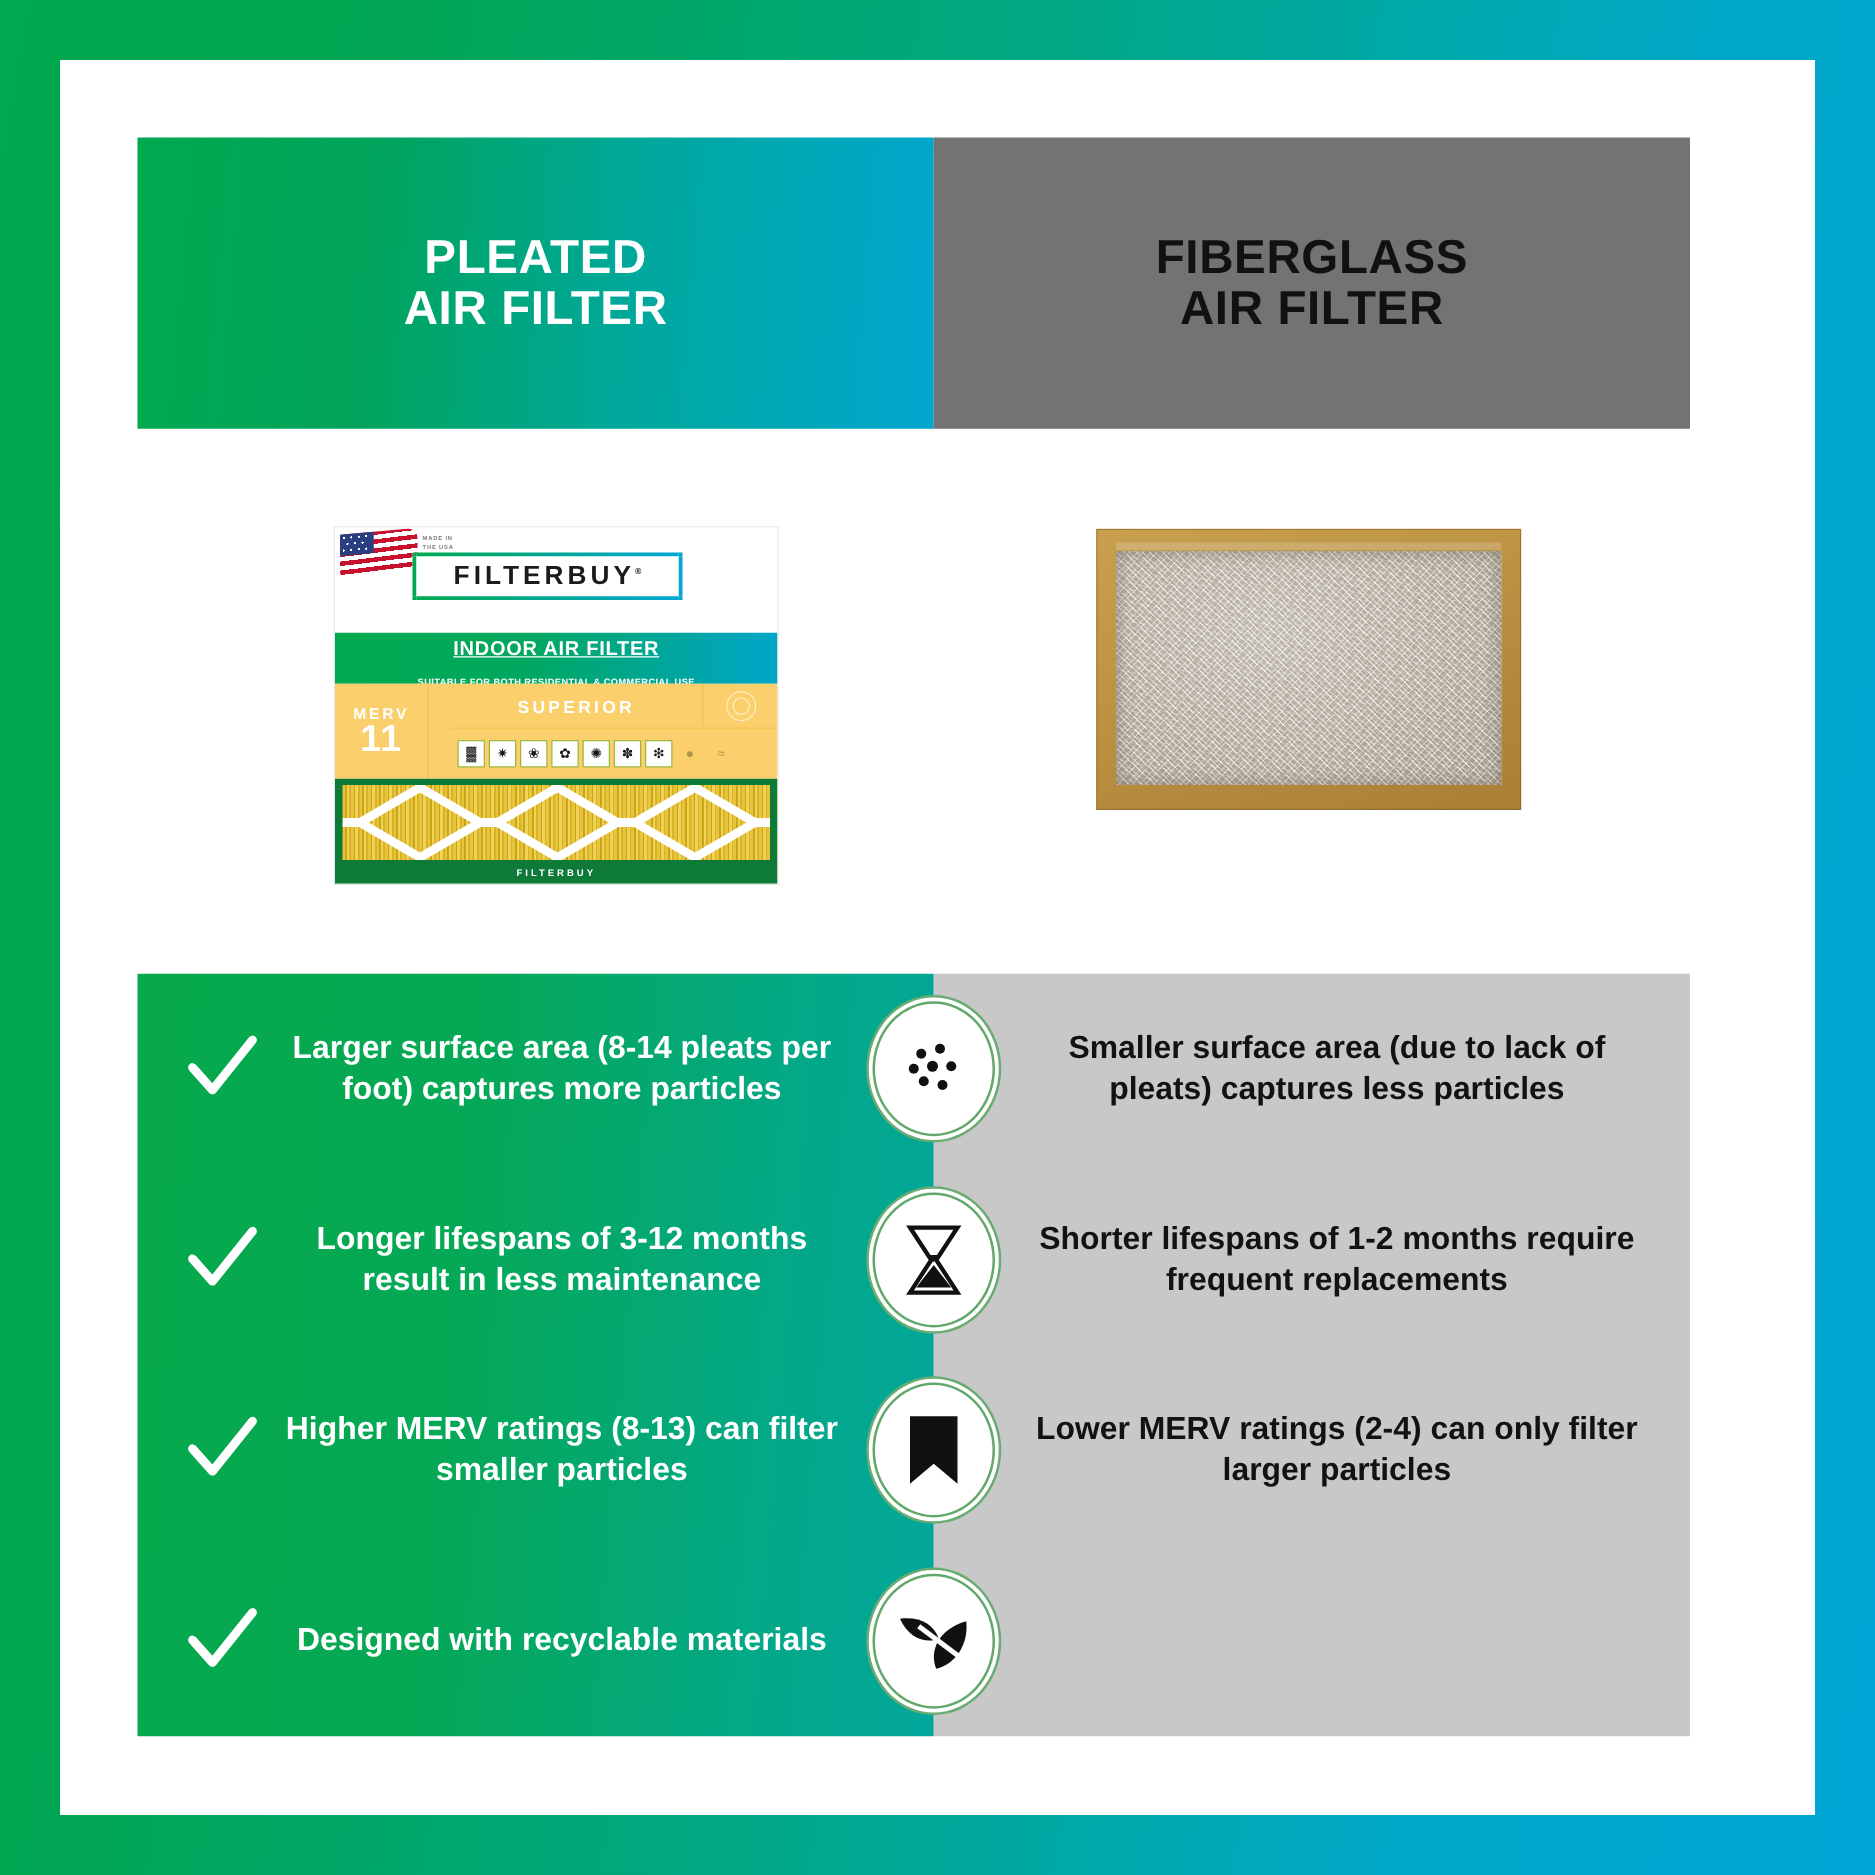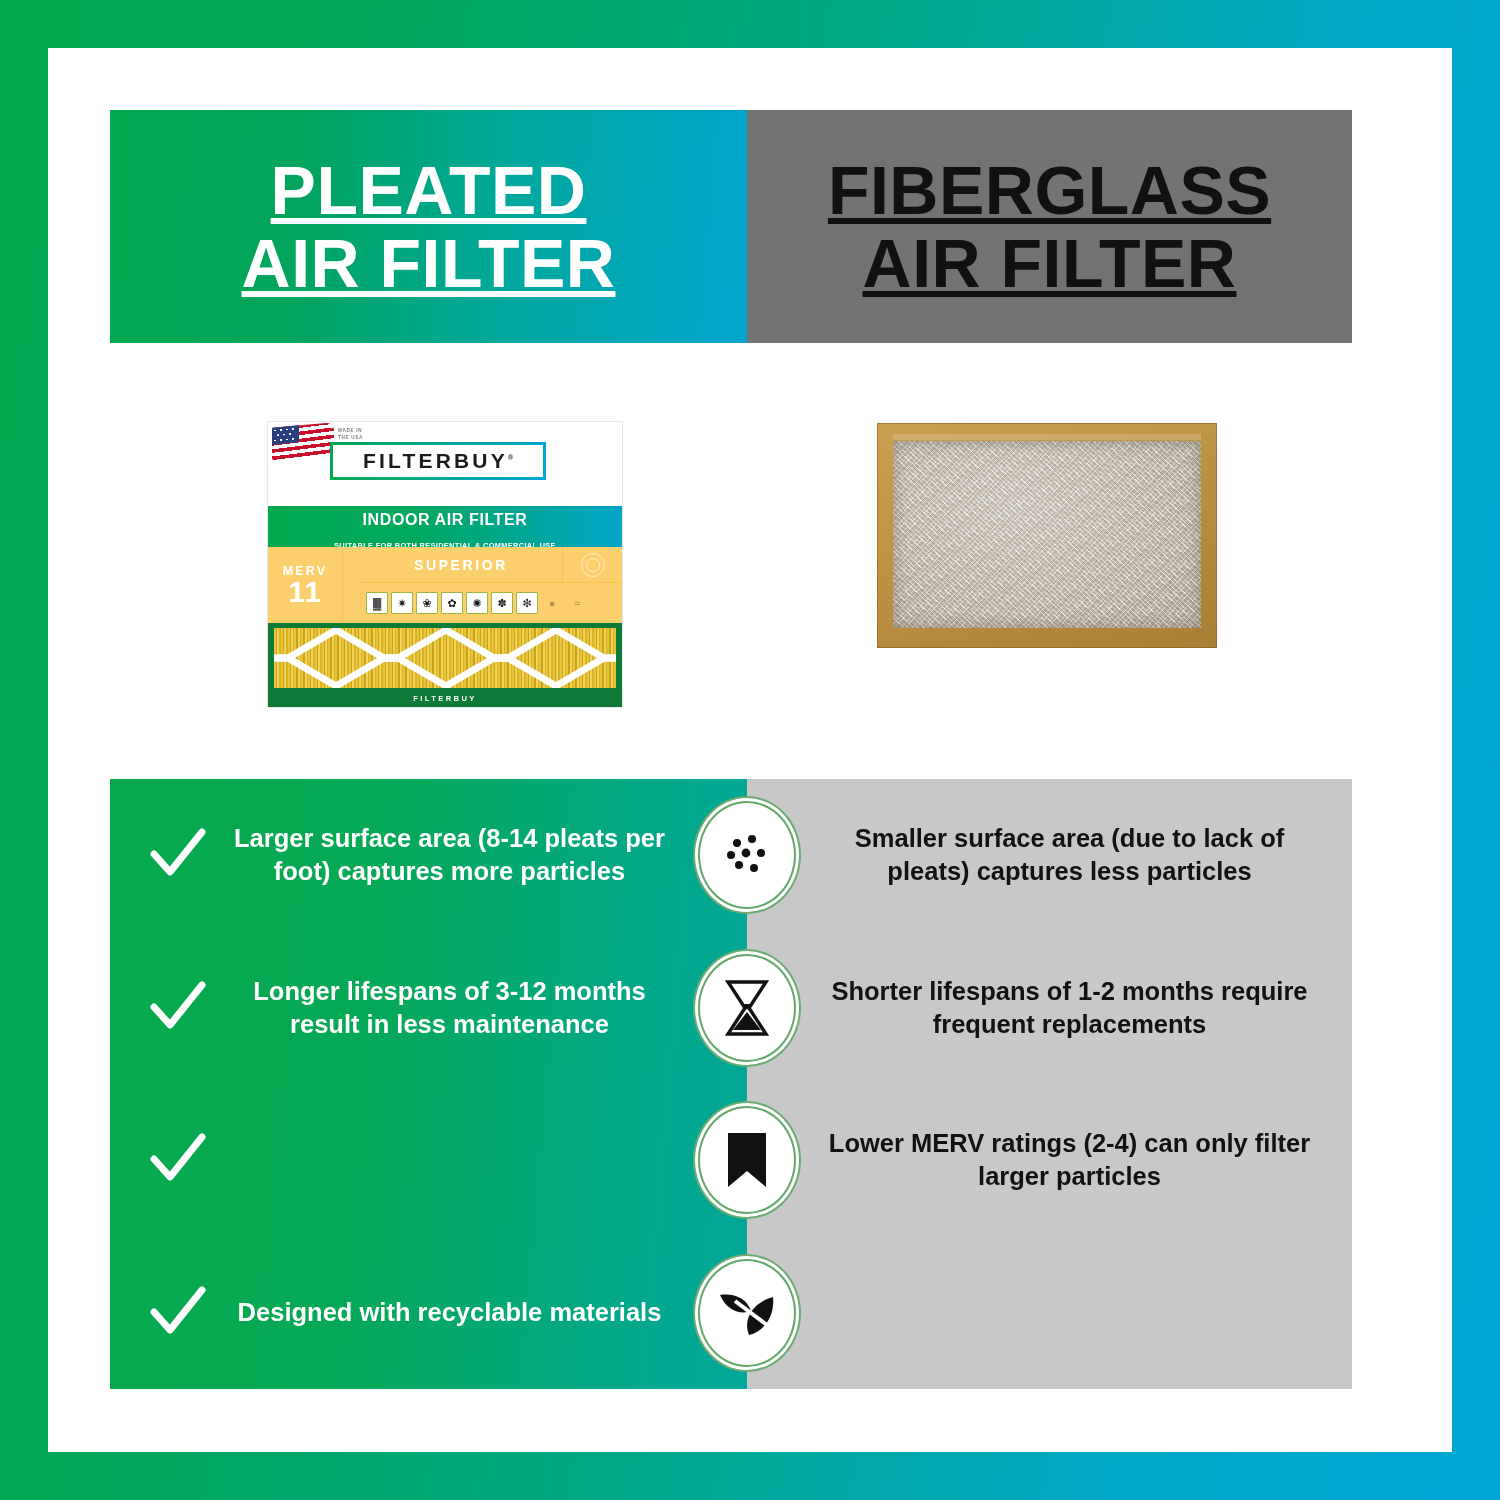--- a/index.html
+++ b/index.html
@@ -28,22 +28,22 @@
   .hdr-left{
     width:637px; height:100%;
     background:linear-gradient(95deg,#00a94f 0%,#00a45c 30%,#00a89c 62%,#00a6cf 100%);
     color:#ffffff;
   }
   .hdr-right{
     width:605px; height:100%;
     background:#737373; color:#111111;
   }
   .hdr-title{
-    font-size:68px; font-weight:bold; line-height:1.06;
-    letter-spacing:0.5px; white-space:pre-line;text-decoration:underline;
+    font-size:38px; font-weight:bold; line-height:1.06;
+    letter-spacing:0.5px; white-space:pre-line;
   }
 
   
   .products{
     position:absolute; left:62px; top:295px; width:1242px; height:436px;
     display:flex;
   }
   .prod-cell{ position:relative; }
   .prod-left{ width:637px; height:100%; }
   .prod-right{ width:605px; height:100%; }
@@ -92,21 +92,21 @@
     display:flex; align-items:center; justify-content:center;
   }
   .fb-logotext{
     font-size:21px; font-weight:bold; letter-spacing:3.2px; color:#1b1b1b;
   }
   .fb-logotext sup{ font-size:7px; letter-spacing:0; vertical-align:super; }
 
   .fb-band{
     height:41px;
     background:linear-gradient(90deg,#00a94f 0%,#00a85e 42%,#00a5c9 100%);
-    color:#fff; text-align:center; padding-top:5px;
+    color:#fff; text-align:center; padding-top:5px;text-decoration:underline;
   }
   .fb-band-1{ font-size:16px; font-weight:bold; letter-spacing:0.6px; }
   .fb-band-2{ font-size:7.4px; font-weight:bold; letter-spacing:0.35px; margin-top:12px; }
 
   .fb-merv{
     position:relative; height:76px; background:#fbcf6b;
     display:flex;
     gap:17px;
   }
   .fb-merv-left{
@@ -387,20 +387,21 @@
         </div>
       </div>
 
       <div class="row">
         <div class="cell-left">
           <div class="check">
             <svg viewBox="0 0 62 62">
                 <path d="M8 30 L24 48 L56 8" fill="none" stroke="#ffffff" stroke-width="7" stroke-linecap="round" stroke-linejoin="round"></path>
               </svg>
           </div>
+          <div class="txt-left">Higher MERV ratings (8-13) can filter smaller particles</div>
         </div>
         <div class="mid-icon">
           <svg width="46" height="58" viewBox="0 0 46 58">
             <path d="M4 2 H42 V56 L23 40 L4 56 Z" fill="#111111"></path>
           </svg>
         </div>
         <div class="cell-right">
           <div class="txt-right">Lower MERV ratings (2-4) can only filter larger particles</div>
         </div>
       </div>

